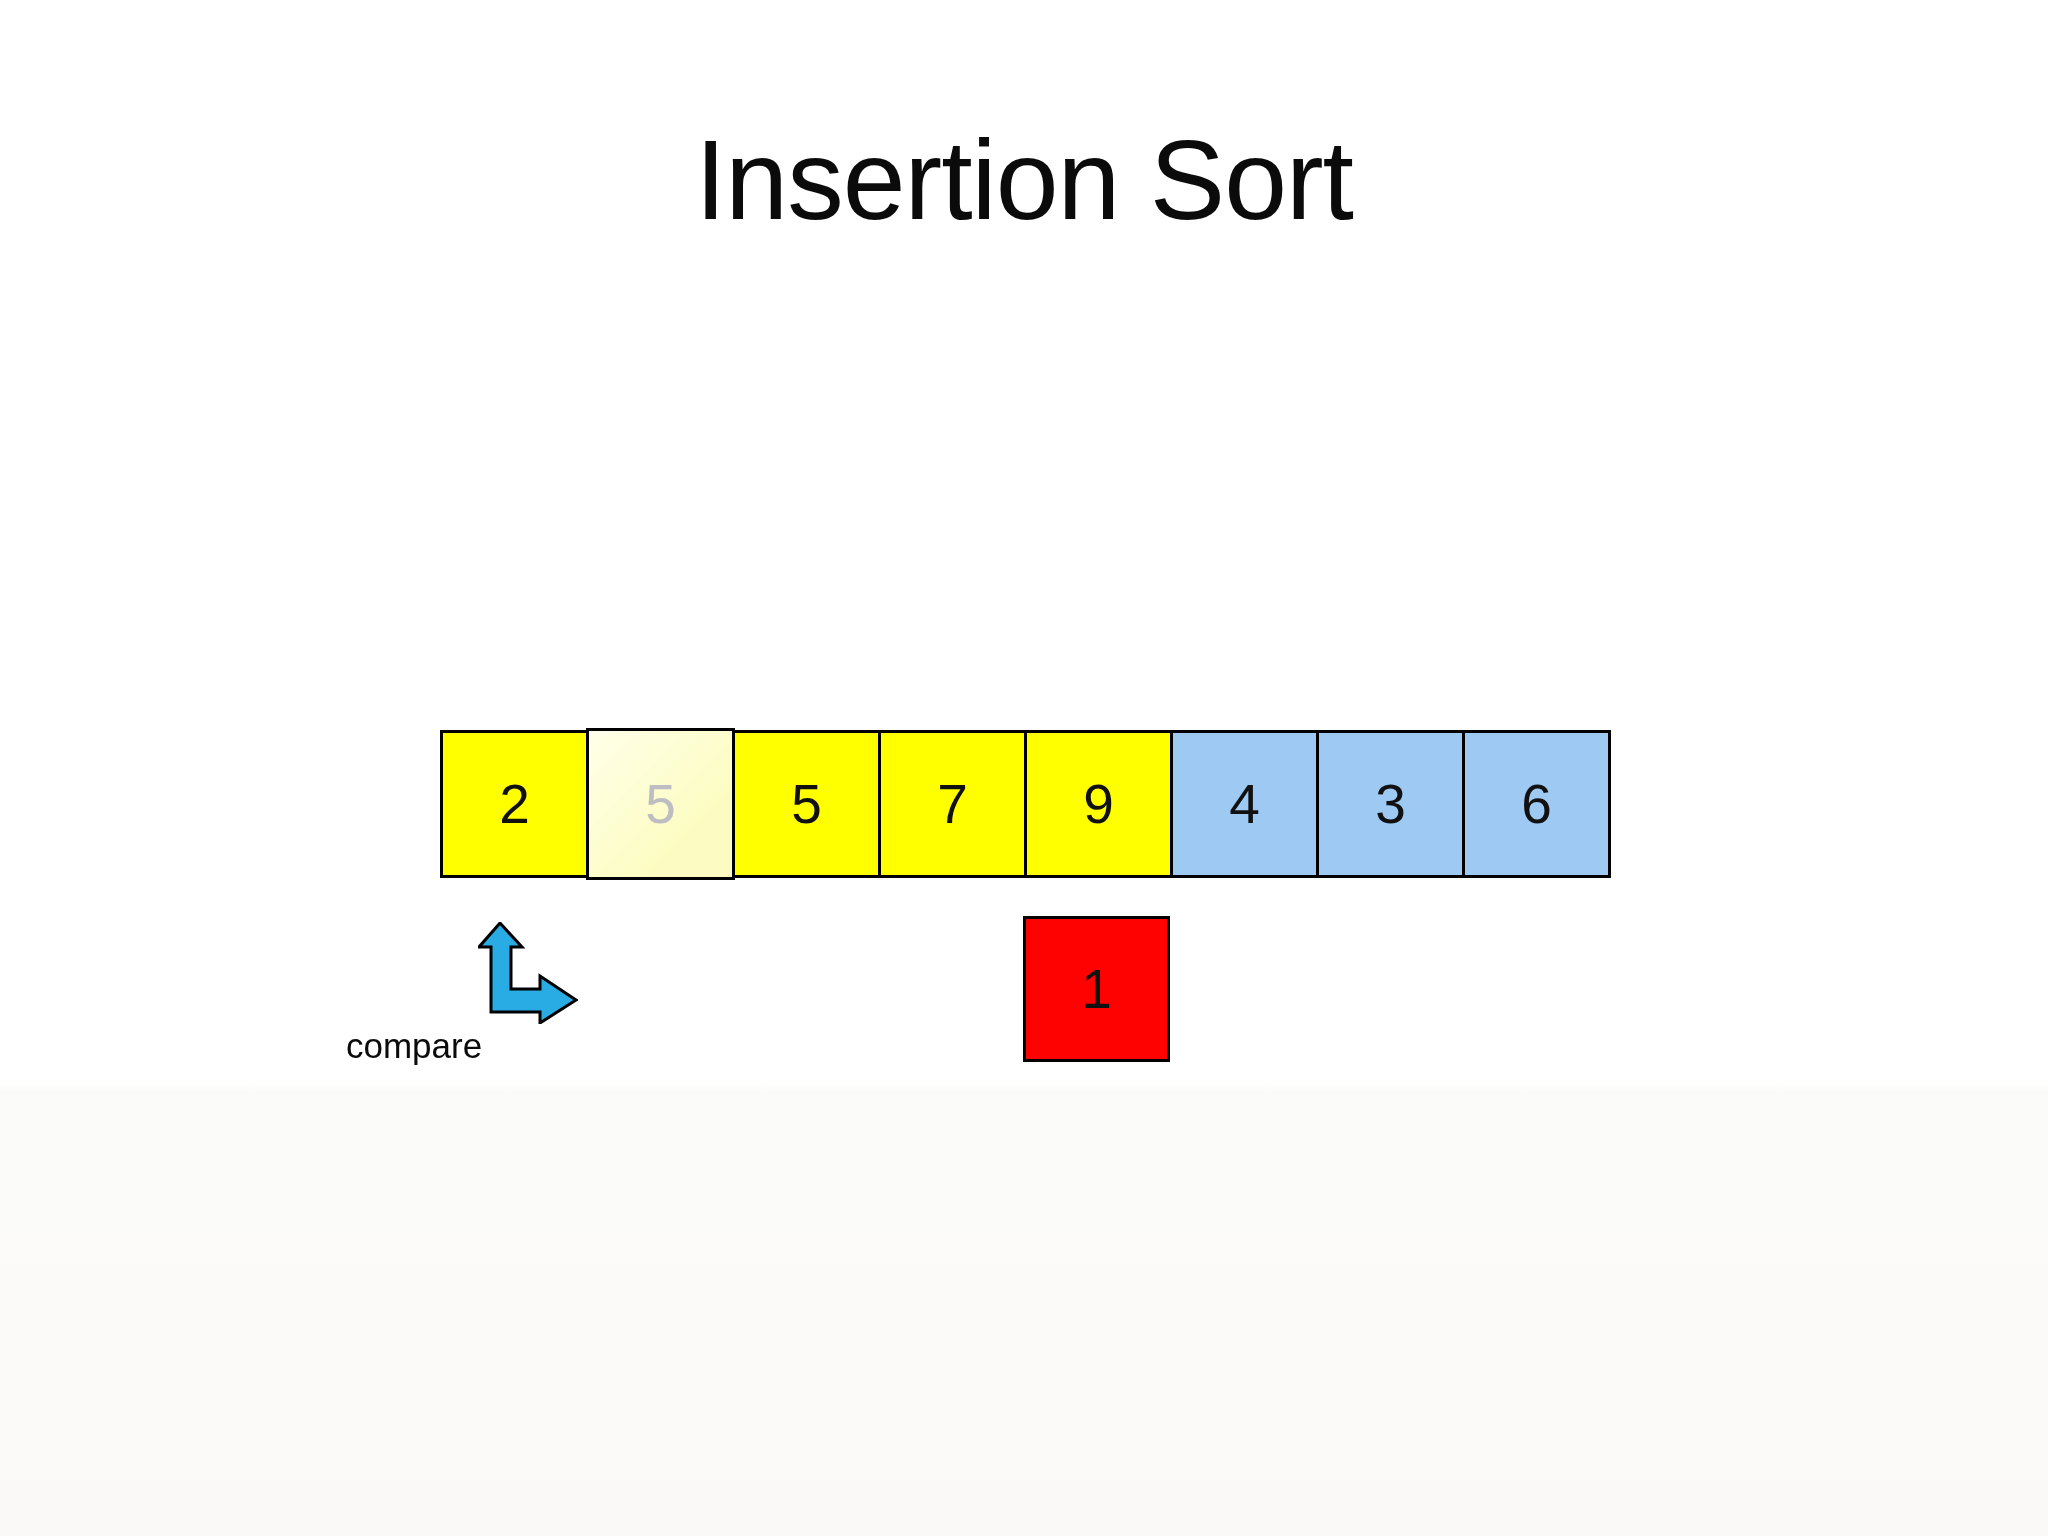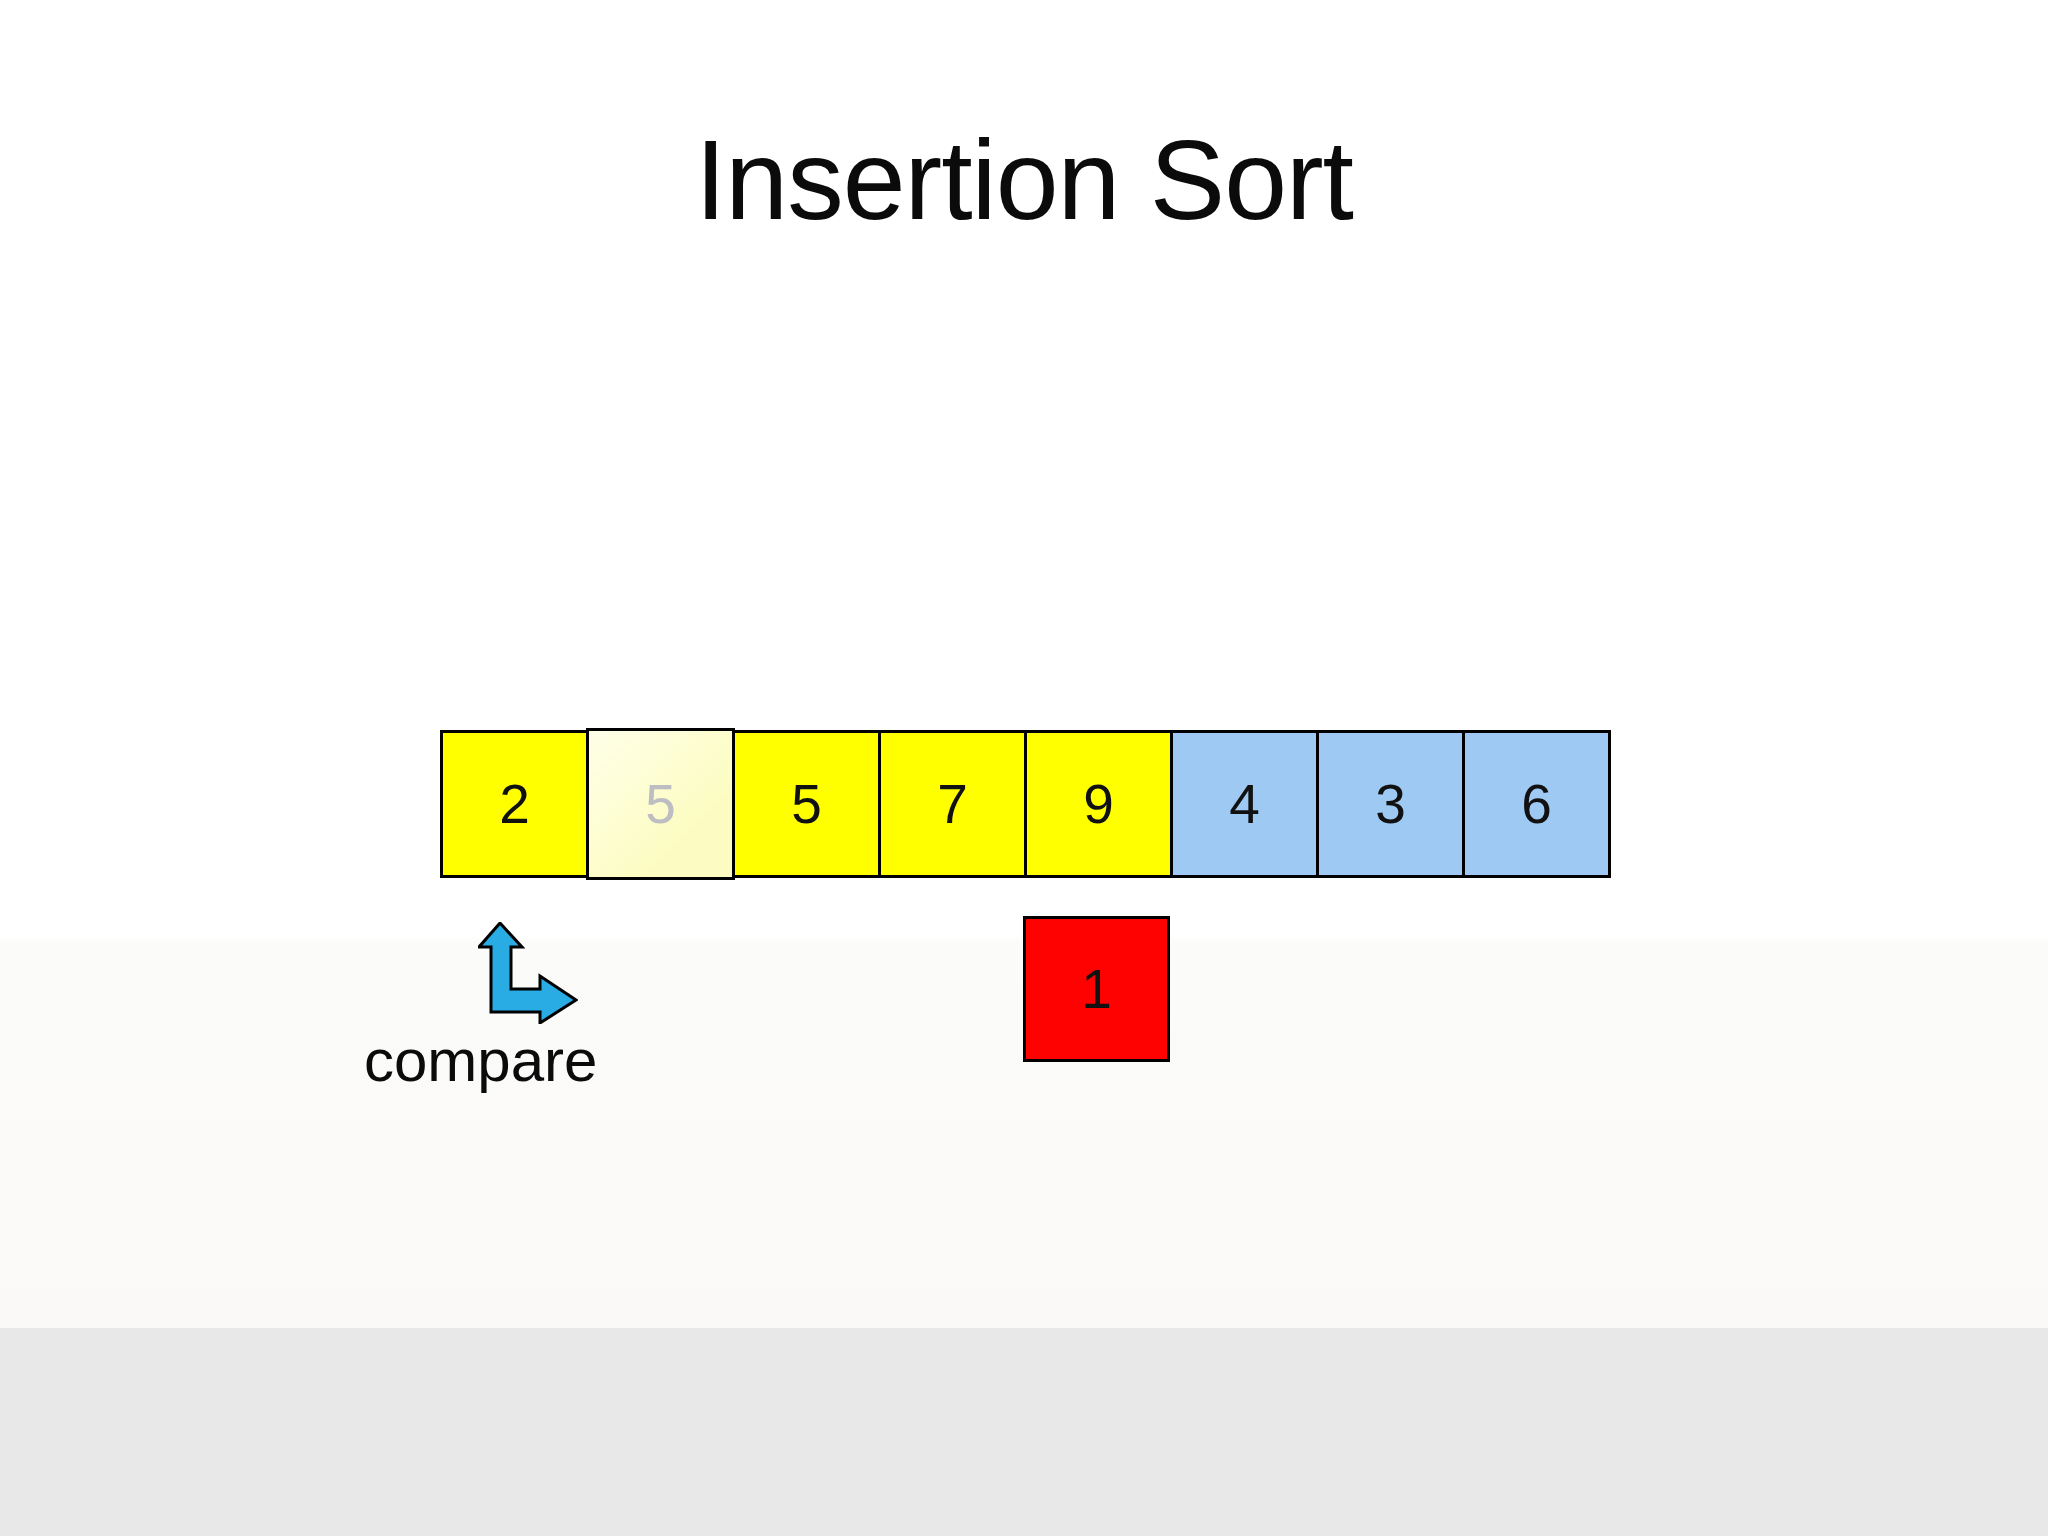--- a/index.html
+++ b/index.html
@@ -1,18 +1,18 @@
 <!DOCTYPE html>
 <html><head>
 <meta charset="utf-8">
 <style>
   html,body{margin:0;padding:0;background:#e8e8e8;}
   .slide{
     position:relative;
-    width:2048px;height:1328px;
+    width:2048px;height:1536px;
     margin:0 auto;
     background:linear-gradient(180deg,#ffffff 0%,#ffffff 70.5%,#fbfbfa 71%,#faf9f8 100%);
     overflow:hidden;
     font-family:"Liberation Sans", sans-serif;
     color:#0b0b0b;
   }
   .title{
     position:absolute;
     left:0; right:0; top:115px;
     text-align:center;
@@ -63,22 +63,22 @@
     font-size:55px;
     color:#111;
   }
   .compare-arrow{
     position:absolute;
     left:478px; top:922px;
     width:100px; height:102px;
   }
   .compare-label{
     position:absolute;
-    left:364px; top:1026px;
-    font-size:60px;
+    left:346px; top:1026px;
+    font-size:35px;
     color:#0b0b0b;
     white-space:nowrap;
   }
 </style>
 </head>
 <body>
 
 <div class="slide" style="--sorted: #FFFF00; --ghost: #FCFCC2; --ghost-text: #BDBDC2; --unsorted: #9DC9F3; --key: #FE0202; --arrow: #29ACE3;">
 
   <div class="title">Insertion Sort</div>

